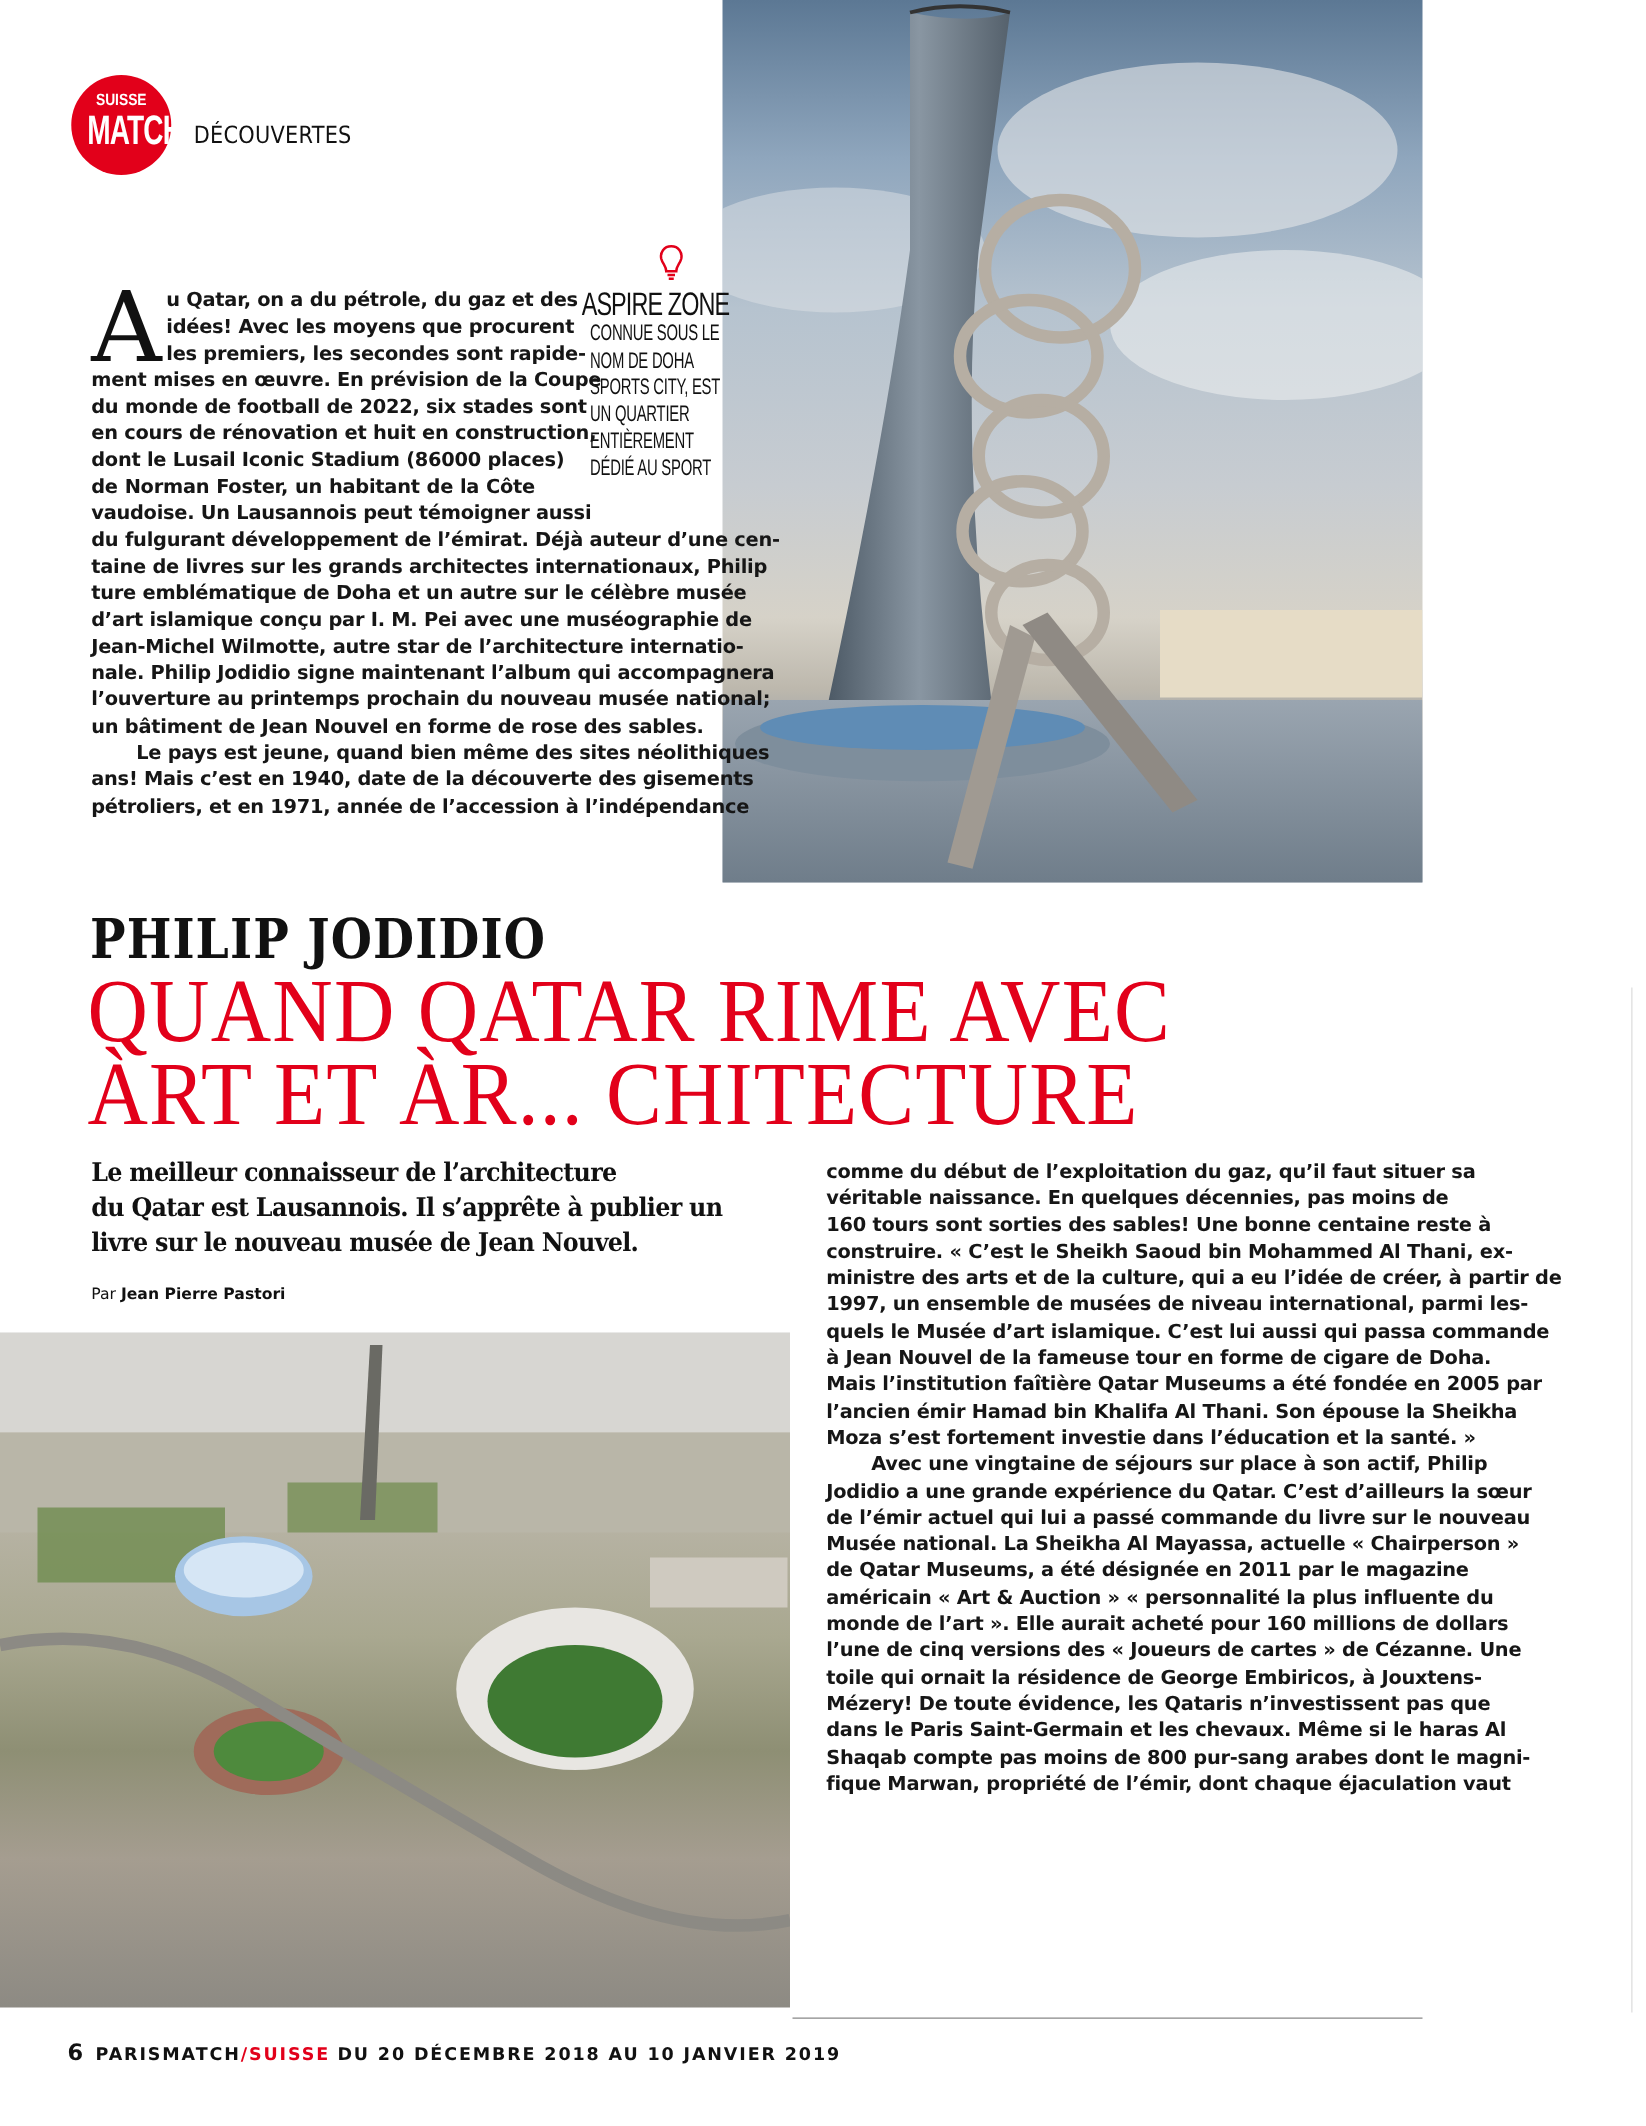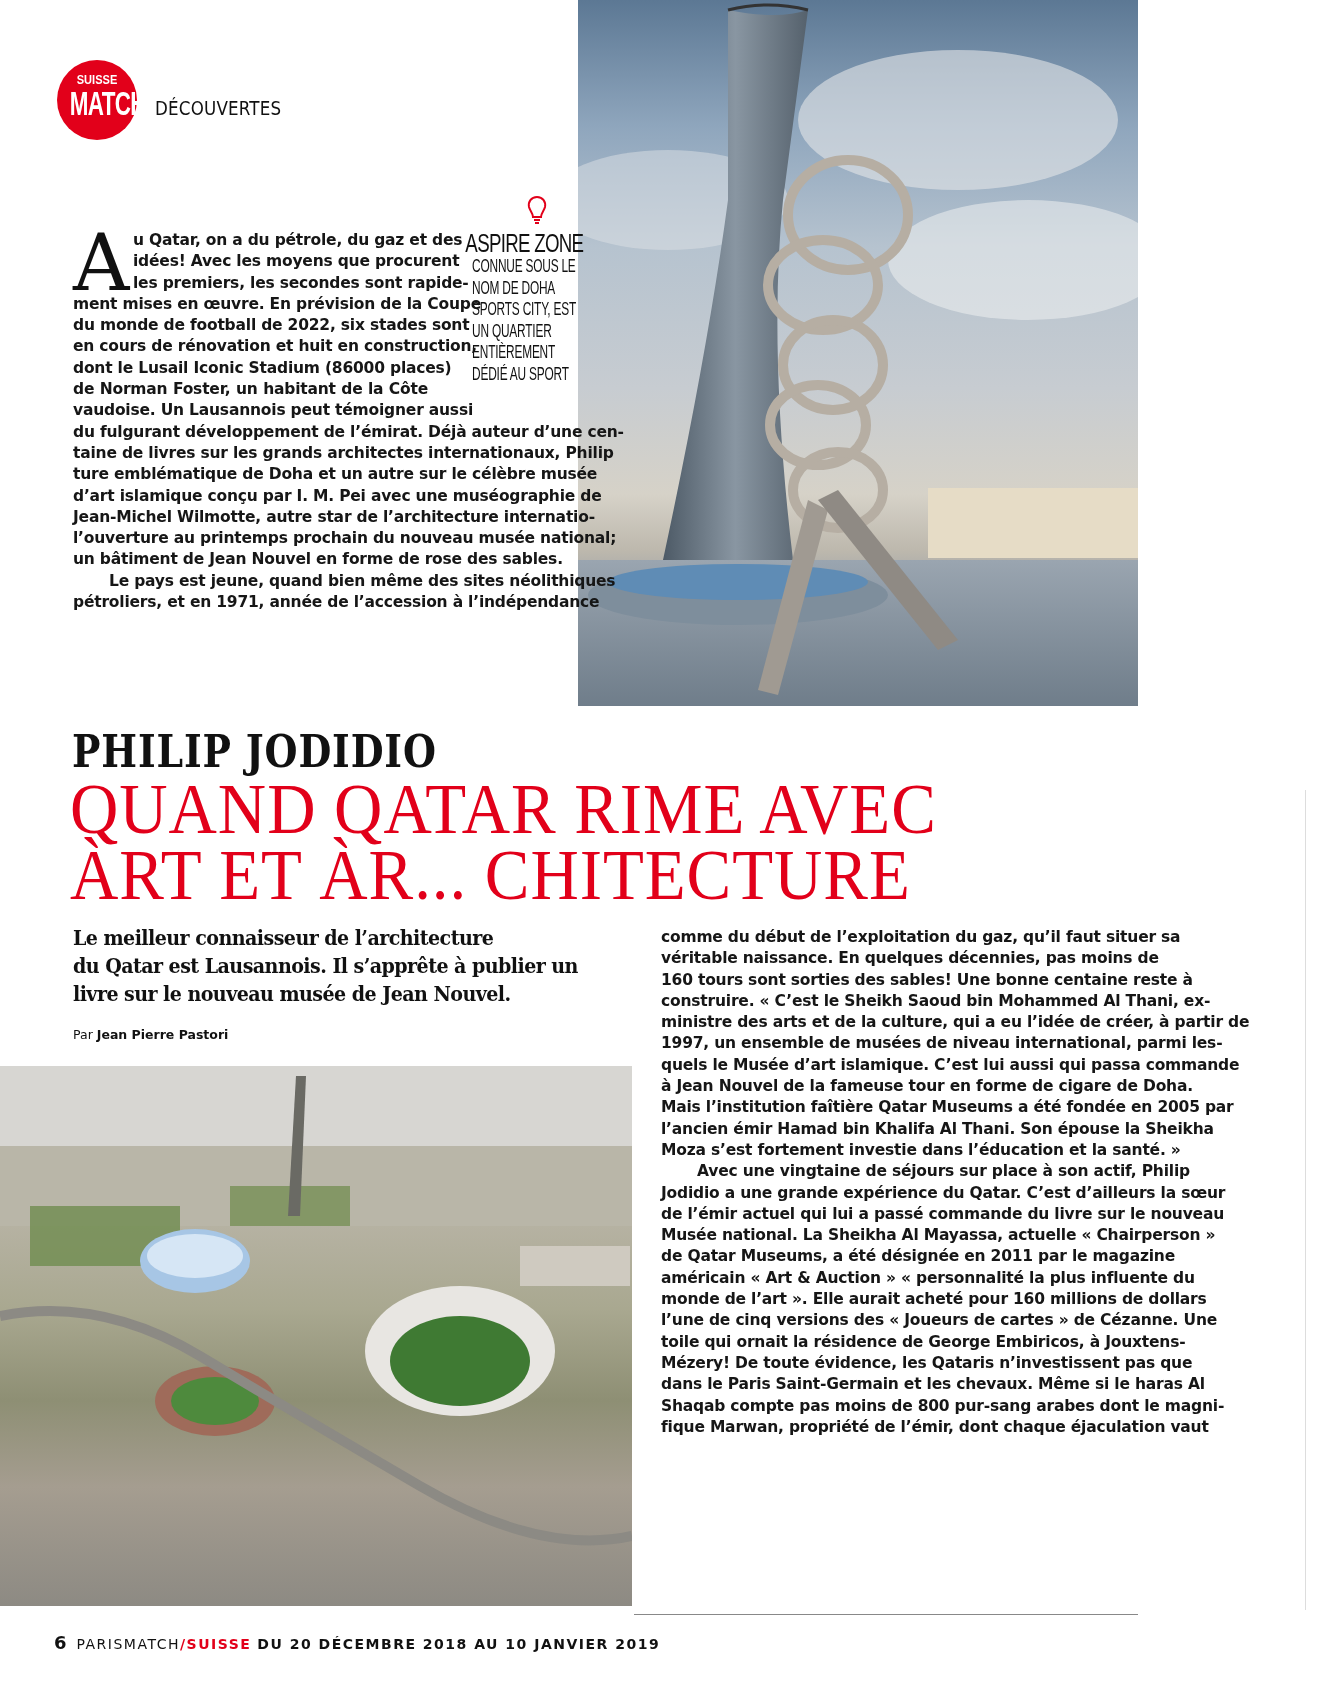--- a/index.html
+++ b/index.html
@@ -43,21 +43,21 @@
   .byline { left: 73px; top: 1027px; font-family: "DejaVu Sans", sans-serif; font-size: 12.5px; color: #111; }
   .byline b { font-weight: bold; }
 
   .col2 { left: 661px; top: 927px; width: 477px; }
 
   .rule { left: 634px; top: 1614px; width: 504px; height: 1px; background: #888; }
 
   .footer { left: 54px; top: 1632px; font-family: "DejaVu Sans", sans-serif; font-size: 14px; letter-spacing: 1.5px; color: #111; white-space: nowrap; }
   .footer .num { font-size: 18px; font-weight: bold; letter-spacing: 0; margin-right: 4px; }
   .footer .red { color: #e2001a; font-weight: bold; }
-  .footer .pm { font-weight: normal; }
+  .footer .pm { font-weight: bold; }
   .footer .dt { font-weight: bold; }
 
   .edge-line { left: 1305px; top: 790px; width: 1px; height: 820px; background: #ddd; }
 </style>
 </head>
 <body>
 
 <div class="abs logo">
   <span class="l1">SUISSE</span>
   <span class="l2">MATCH</span>
@@ -126,23 +126,25 @@
   <span class="line short">du monde de football de 2022, six stades sont</span>
   <span class="line short">en cours de rénovation et huit en construction,</span>
   <span class="line short">dont le Lusail Iconic Stadium (86000 places)</span>
   <span class="line short">de Norman Foster, un habitant de la Côte</span>
   <span class="line short">vaudoise. Un Lausannois peut témoigner aussi</span>
   <span class="line">du fulgurant développement de l’émirat. Déjà auteur d’une cen-</span>
   <span class="line">taine de livres sur les grands architectes internationaux, Philip</span>
   <span class="line">ture emblématique de Doha et un autre sur le célèbre musée</span>
   <span class="line">d’art islamique conçu par I. M. Pei avec une muséographie de</span>
   <span class="line">Jean-Michel Wilmotte, autre star de l’architecture internatio-</span>
+  <span class="line">nale. Philip Jodidio signe maintenant l’album qui accompagnera</span>
   <span class="line">l’ouverture au printemps prochain du nouveau musée national;</span>
   <span class="line last">un bâtiment de Jean Nouvel en forme de rose des sables.</span>
   <span class="line indent">Le pays est jeune, quand bien même des sites néolithiques</span>
+  <span class="line">ans! Mais c’est en 1940, date de la découverte des gisements</span>
   <span class="line">pétroliers, et en 1971, année de l’accession à l’indépendance</span>
 </div>
 
 <div class="abs kicker">PHILIP JODIDIO</div>
 <div class="abs headline">
   <div>QUAND QATAR RIME AVEC</div>
   <div>ÀRT ET ÀR... CHITECTURE</div>
 </div>
 
 <div class="abs standfirst">

